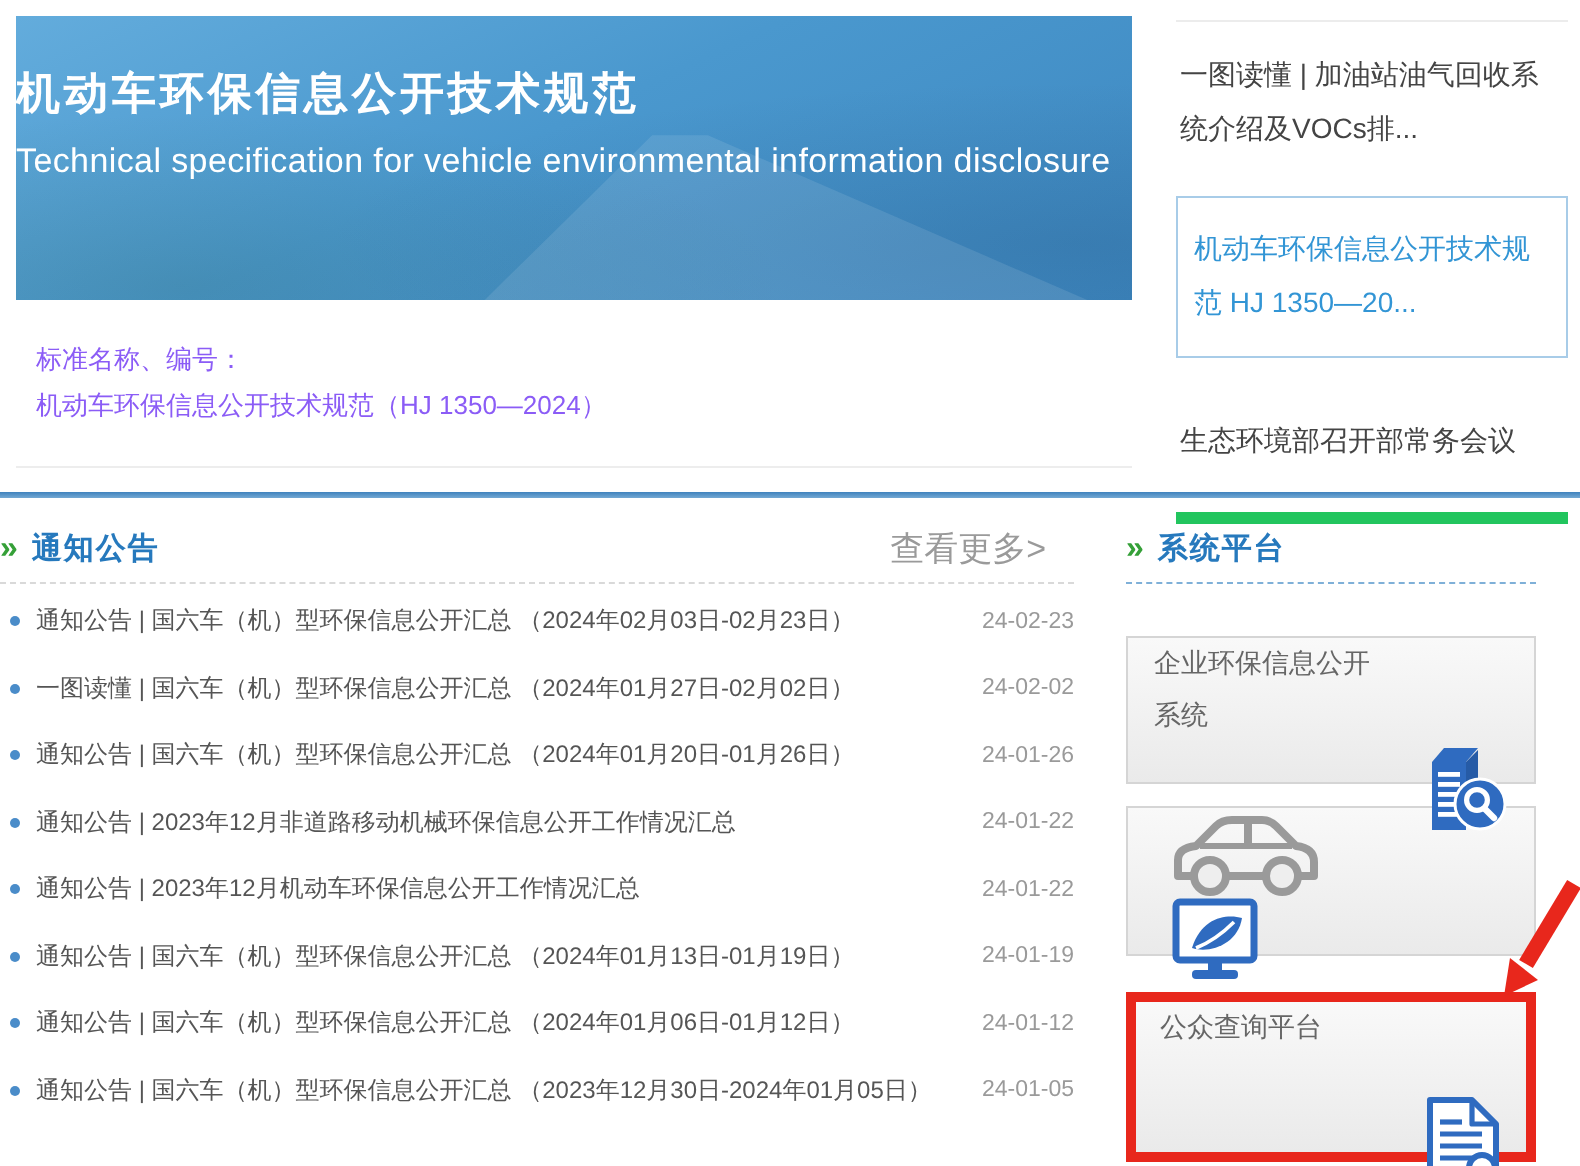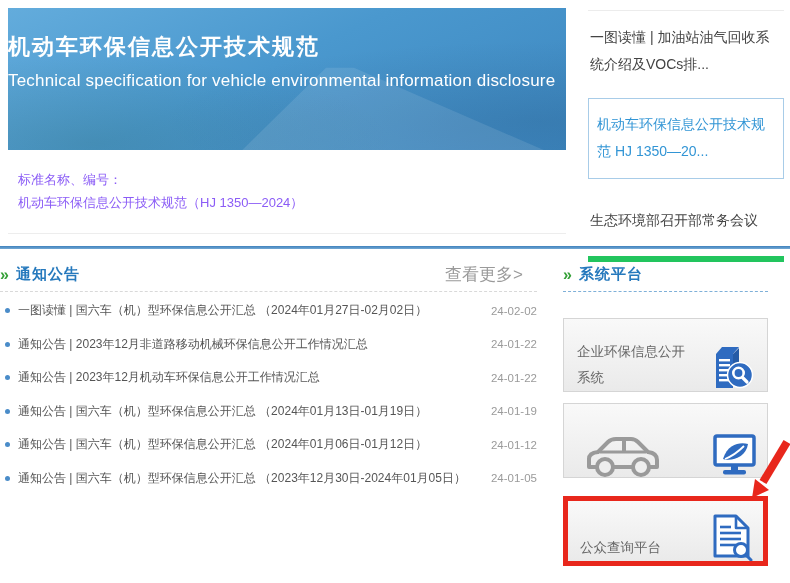--- a/index.html
+++ b/index.html
@@ -46,24 +46,24 @@
   .notice-list { padding-top:2px; }
   .notice-row { display:flex; align-items:center; height:33.5px; cursor:pointer; }
   .bullet { width:5px; height:5px; border-radius:50%; background:#4a8cc9; margin:0 8px 0 5px; flex:none; }
   .notice-text { font-size:12px; color:#555; white-space:nowrap; overflow:hidden; flex:1; }
   .notice-date { color:#9a9a9a; font-size:11.5px; margin-left:8px; flex:none; }
 
   
   .platform { position:absolute; left:563px; top:258px; width:205px; }
   .platform .sec-head { border-bottom:1px dashed #7fb0d8; }
   .card { border:1px solid #d5d5d5; background:linear-gradient(#f9f9f9,#eaeaea);
-    display:flex; align-items:flex-end; padding:0 13px; cursor:pointer; }
+    display:flex; align-items:flex-start; padding:0 13px; cursor:pointer;flex-direction:column; }
   .card1 { margin-top:26px; height:74px; }
   .card2 { margin-top:11px; height:75px; justify-content:space-between; padding:0 10px 0 20px; }
-  .card3 { margin-top:18px; height:70px; border:5px solid #e8271c; padding:0 10px 0 12px;gap:20px; }
+  .card3 { margin-top:18px; height:85px; border:5px solid #e8271c; padding:0 10px 0 12px;gap:20px; }
   .card-label { font-size:13.5px; color:#666; line-height:26px; width:118px; }
   .card-icon { margin-left:auto; flex:none; display:flex; }
 
   
   .red-arrow { position:absolute; left:744px; top:438px; width:46px; height:64px; pointer-events:none; }
 </style>
 </head>
 <body>
 
 <div class="page">
@@ -90,22 +90,32 @@
 
   <div class="notices">
     <div class="sec-head">
       <span class="sec-marker">»</span>
       <span class="sec-title">通知公告</span>
       <span class="sec-more">查看更多&gt;</span>
     </div>
     <div class="notice-list">
       <div class="notice-row">
         <span class="bullet"></span>
+        <span class="notice-text">通知公告 | 国六车（机）型环保信息公开汇总 （2024年02月03日-02月23日）</span>
+        <span class="notice-date">24-02-23</span>
+      </div>
+      <div class="notice-row">
+        <span class="bullet"></span>
         <span class="notice-text">一图读懂 | 国六车（机）型环保信息公开汇总 （2024年01月27日-02月02日）</span>
         <span class="notice-date">24-02-02</span>
+      </div>
+      <div class="notice-row">
+        <span class="bullet"></span>
+        <span class="notice-text">通知公告 | 国六车（机）型环保信息公开汇总 （2024年01月20日-01月26日）</span>
+        <span class="notice-date">24-01-26</span>
       </div>
       <div class="notice-row">
         <span class="bullet"></span>
         <span class="notice-text">通知公告 | 2023年12月非道路移动机械环保信息公开工作情况汇总</span>
         <span class="notice-date">24-01-22</span>
       </div>
       <div class="notice-row">
         <span class="bullet"></span>
         <span class="notice-text">通知公告 | 2023年12月机动车环保信息公开工作情况汇总</span>
         <span class="notice-date">24-01-22</span>

